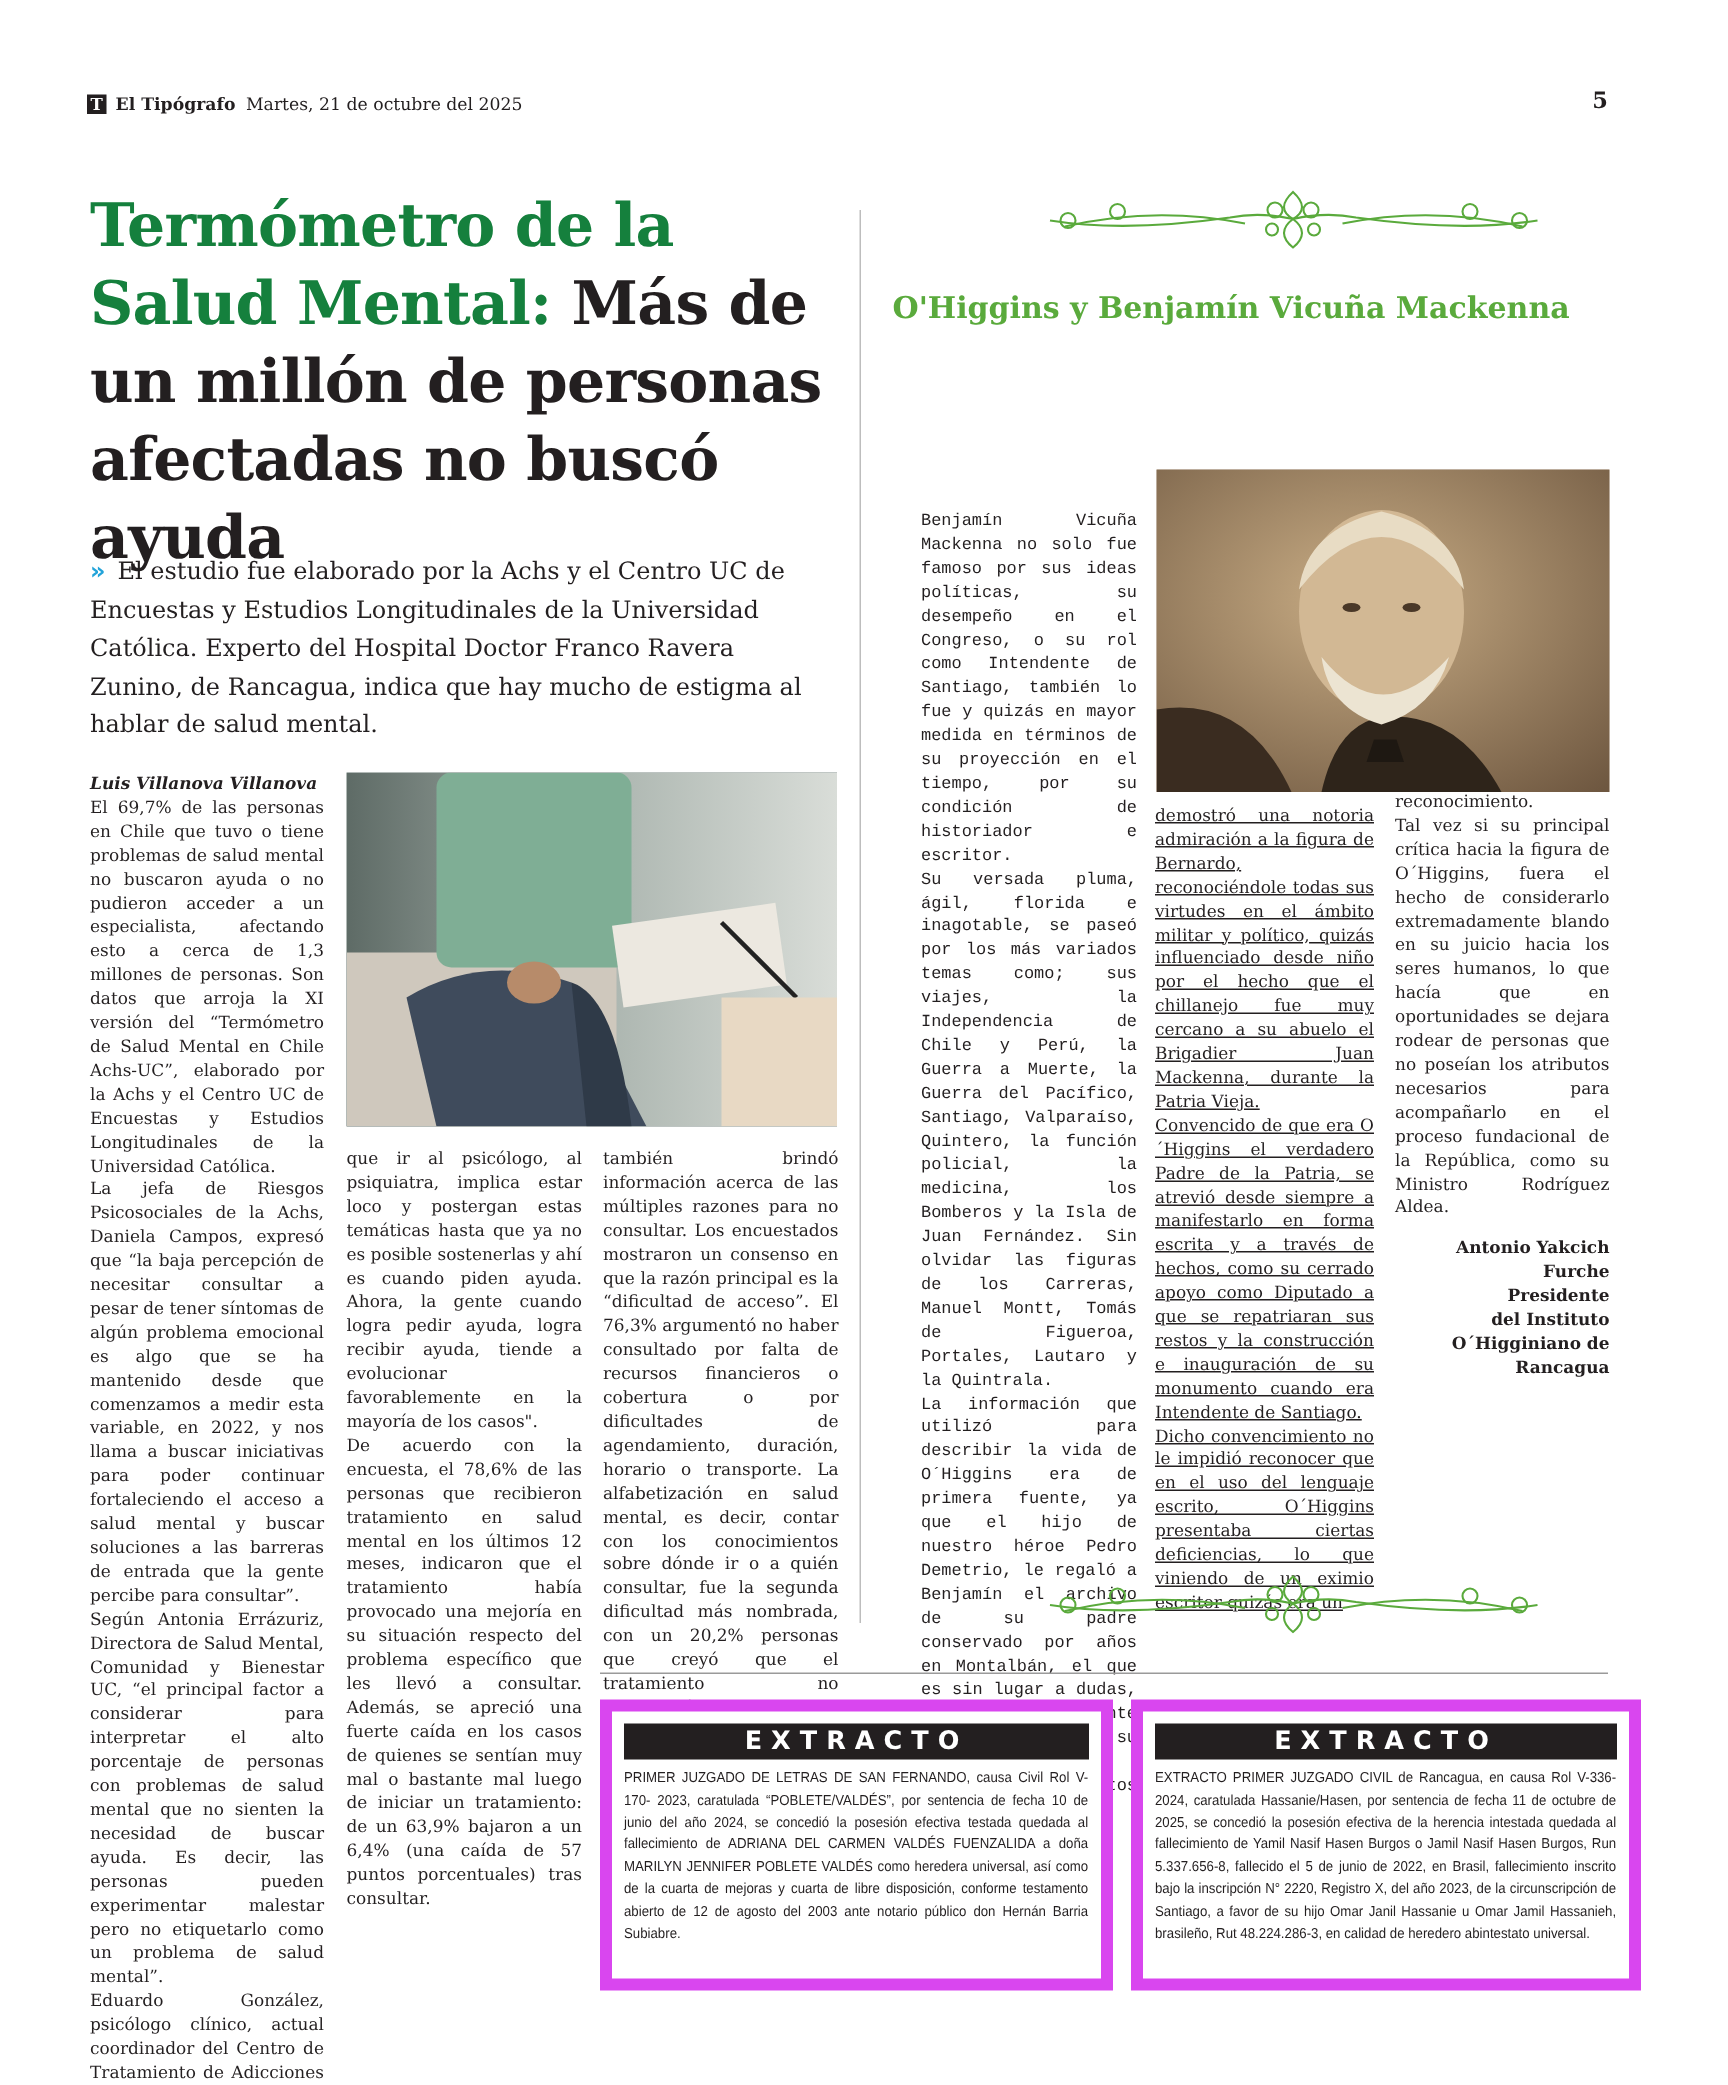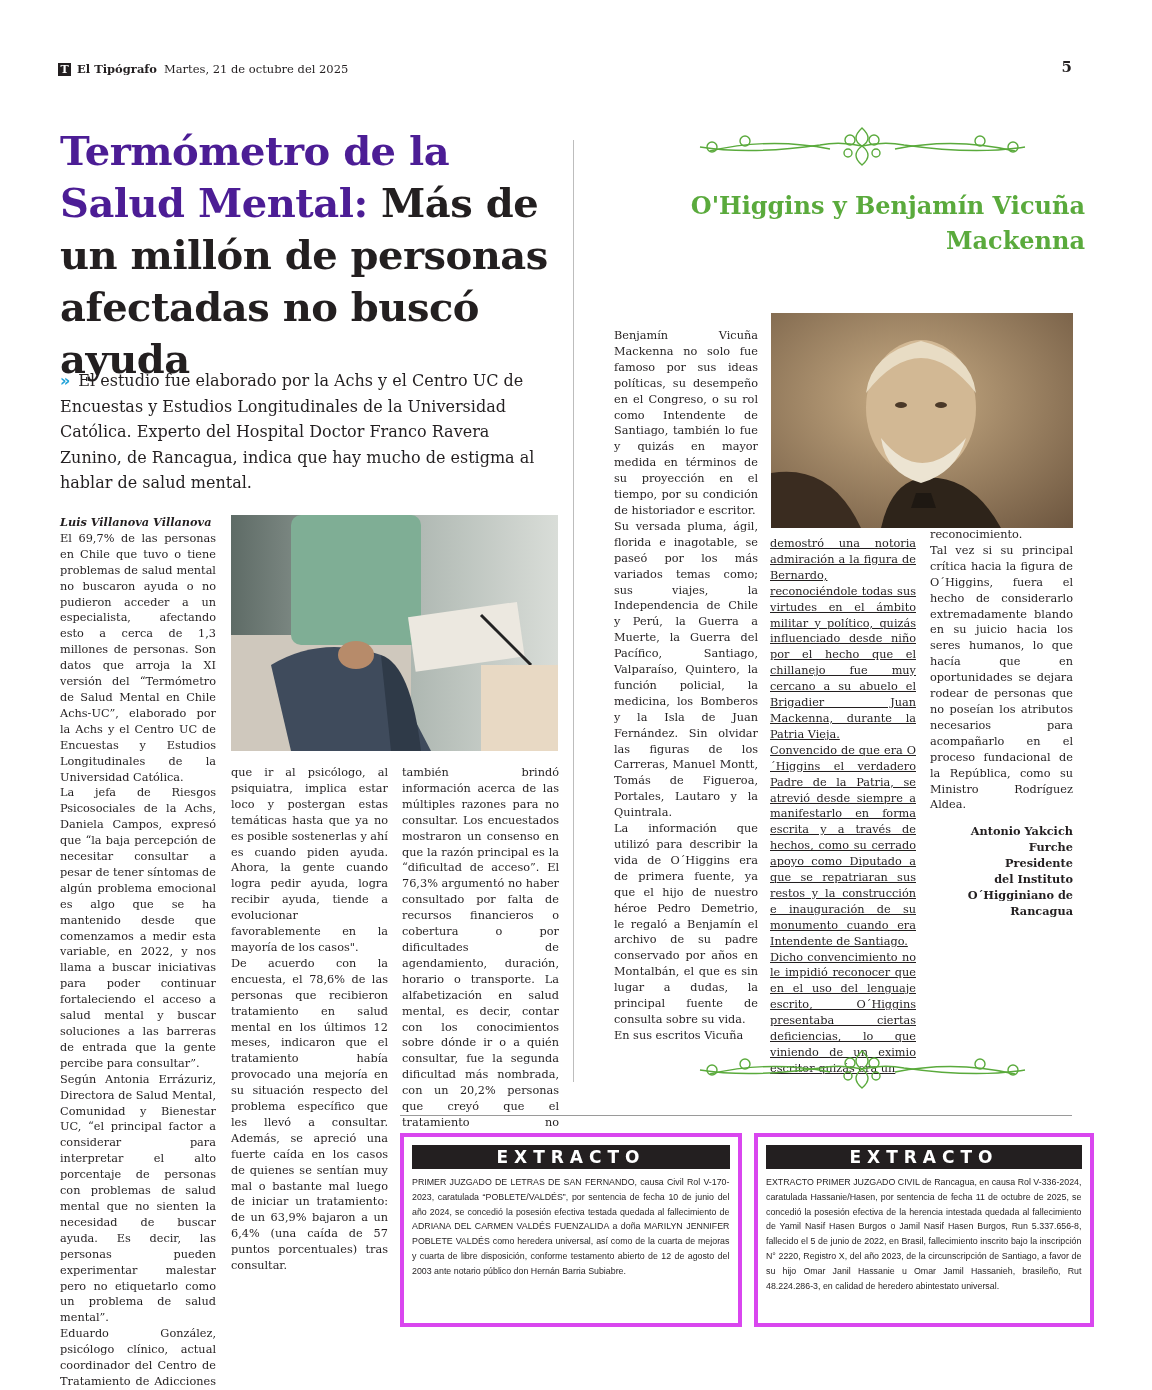--- a/index.html
+++ b/index.html
@@ -5,43 +5,43 @@
   html, body { margin: 0; padding: 0; background: #ffffff; }
   body { width: 1152px; height: 1390px; position: relative; overflow: hidden; font-family: "DejaVu Serif", serif; color: #231f20; }
   .abs { position: absolute; }
   
   .masthead { left: 58px; top: 60px; height: 18px; display: flex; align-items: center; font-size: 11.5px; }
   .logo-box { width: 13px; height: 13px; background: #231f20; color: #fff; font-weight: bold; font-size: 11px; line-height: 13px; text-align: center; margin-right: 6px; font-family: "DejaVu Serif", serif; }
   .paper-name { font-weight: bold; margin-right: 7px; }
   .page-num { right: 80px; top: 58px; font-size: 15px; font-weight: bold; }
   
   .headline { left: 60px; top: 125px; width: 520px; font-size: 40px; line-height: 52px; font-weight: bold; letter-spacing: -0.5px; }
-  .headline .green { color: #4c1d95; text-align: right; }
+  .headline .green { color: #15803d; text-align: right; }
   .lead { left: 60px; top: 368px; width: 490px; font-size: 16px; line-height: 25.5px; }
   .lead .chev { color: #22a3d9; font-weight: bold; margin-right: 8px; font-family: "DejaVu Sans", sans-serif; }
   .col { font-size: 11.3px; line-height: 15.9px; text-align: justify; hyphens: manual; }
   .col p { margin: 0; }
   .byline { font-weight: bold; font-style: italic; }
   .col1 { left: 60px; top: 515px; width: 156px; }
   .col2 { left: 231px; top: 765px; width: 157px; }
   .col3 { left: 402px; top: 765px; width: 157px; }
   .photo1 { left: 231px; top: 515px; width: 327px; height: 236px; overflow: hidden; background: #7d8a86; }
   .vdivider { left: 573px; top: 140px; width: 1px; height: 942px; background: #bdbdbd; }
   
   .ornament { left: 690px; top: 125px; width: 345px; height: 42px; }
   .ornament2 { left: 690px; top: 1048px; width: 345px; height: 42px; }
-  .title2 { left: 595px; top: 188px; width: 490px; text-align: right; font-size: 24px; line-height: 35px; color: #5aaa3c; font-weight: bold; }
-  .col4 { left: 614px; top: 328px; width: 144px; }
+  .title2 { left: 595px; top: 188px; width: 490px; text-align: left; font-size: 20px; line-height: 35px; color: #5aaa3c; font-weight: bold; }
+  .col4 { left: 614px; top: 341px; width: 144px; font-family: Liberation Mono, monospace; }
   .col5 { left: 770px; top: 536px; width: 146px; text-decoration: underline; }
   .col6 { left: 930px; top: 527px; width: 143px; }
   .photo2 { left: 771px; top: 313px; width: 302px; height: 215px; overflow: hidden; background: #8a6f52; }
   .signature { font-weight: bold; text-align: right; line-height: 16px; margin-top: 10px; font-size: 11.3px; }
   .hrule { left: 400px; top: 1115px; width: 672px; height: 1px; background: #9a9a9a; }
   
-  .extracto { top: 1133px; height: 194px; border: 4px solid #d946ef; box-sizing: border-box; padding: 8px 8px 6px 8px; background: #fff; }
+  .extracto { top: 1133px; height: 194px; border: 8px solid #d946ef; box-sizing: border-box; padding: 8px 8px 6px 8px; background: #fff; }
   .extracto.left { left: 400px; width: 342px; }
   .extracto.right { left: 754px; width: 340px; }
   .ext-title { background: #231f20; color: #fff; text-align: center; font-family: "DejaVu Sans", sans-serif; font-weight: bold; font-size: 17px; letter-spacing: 6px; height: 24px; line-height: 24px; margin-bottom: 6px; }
   .ext-body { font-family: "Liberation Sans", sans-serif; font-size: 9.6px; line-height: 14.8px; text-align: justify; transform: scaleX(0.92); transform-origin: left top; width: 108.5%; }
 </style>
 </head>
 <body>
 
 <div class="abs masthead">
   <span class="logo-box">T</span>

